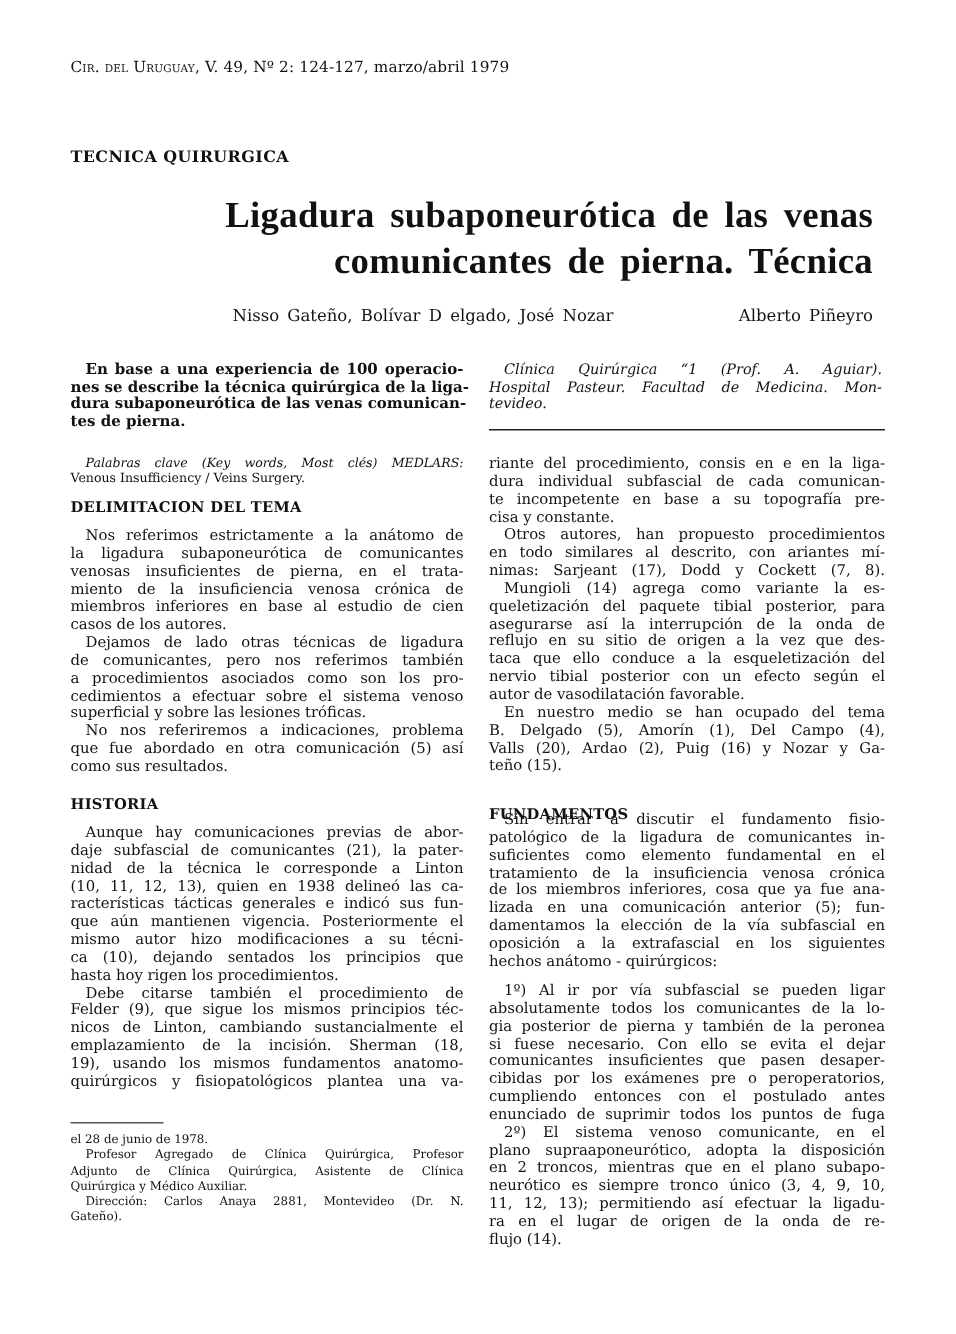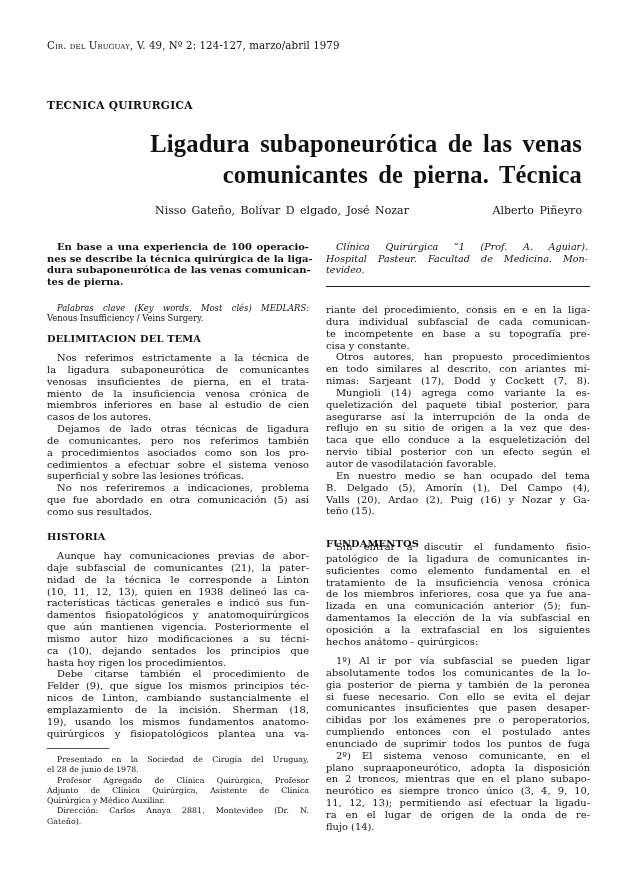--- a/index.html
+++ b/index.html
@@ -67,21 +67,21 @@
 </div>
 
 <div class="abs col keywords">
   <span class="line indent it">Palabras clave (Key words, Most clés) MEDLARS:</span>
   <span class="line last">Venous Insufficiency / Veins Surgery.</span>
 </div>
 
 <div class="abs heading h-delim">DELIMITACION DEL TEMA</div>
 
 <div class="abs col left-body1">
-  <span class="line indent">Nos referimos estrictamente a la técnica de</span>
+  <span class="line indent">Nos referimos estrictamente a la anátomo de</span>
   <span class="line">la ligadura subaponeurótica de comunicantes</span>
   <span class="line">venosas insuficientes de pierna, en el trata-</span>
   <span class="line">miento de la insuficiencia venosa crónica de</span>
   <span class="line">miembros inferiores en base al estudio de cien</span>
   <span class="line last">casos de los autores.</span>
   <span class="line indent">Dejamos de lado otras técnicas de ligadura</span>
   <span class="line">de comunicantes, pero nos referimos también</span>
   <span class="line">a procedimientos asociados como son los pro-</span>
   <span class="line">cedimientos a efectuar sobre el sistema venoso</span>
   <span class="line last">superficial y sobre las lesiones tróficas.</span>
@@ -91,36 +91,34 @@
 </div>
 
 <div class="abs heading h-hist">HISTORIA</div>
 
 <div class="abs col left-body2">
   <span class="line indent">Aunque hay comunicaciones previas de abor-</span>
   <span class="line">daje subfascial de comunicantes (21), la pater-</span>
   <span class="line">nidad de la técnica le corresponde a Linton</span>
   <span class="line">(10, 11, 12, 13), quien en 1938 delineó las ca-</span>
   <span class="line">racterísticas tácticas generales e indicó sus fun-</span>
-  <span class="line">damentos fisiopatológicos y anatomoquirúrgicos</span>
   <span class="line">que aún mantienen vigencia. Posteriormente el</span>
   <span class="line">mismo autor hizo modificaciones a su técni-</span>
   <span class="line">ca (10), dejando sentados los principios que</span>
   <span class="line last">hasta hoy rigen los procedimientos.</span>
   <span class="line indent">Debe citarse también el procedimiento de</span>
   <span class="line">Felder (9), que sigue los mismos principios téc-</span>
   <span class="line">nicos de Linton, cambiando sustancialmente el</span>
   <span class="line">emplazamiento de la incisión. Sherman (18,</span>
   <span class="line">19), usando los mismos fundamentos anatomo-</span>
   <span class="line">quirúrgicos y fisiopatológicos plantea una va-</span>
 </div>
 
 <div class="abs foot-rule"></div>
 <div class="abs col footnotes">
-  <span class="line indent">Presentado en la Sociedad de Cirugía del Uruguay,</span>
   <span class="line last">el 28 de junio de 1978.</span>
   <span class="line indent">Profesor Agregado de Clínica Quirúrgica, Profesor</span>
   <span class="line">Adjunto de Clínica Quirúrgica, Asistente de Clínica</span>
   <span class="line last">Quirúrgica y Médico Auxiliar.</span>
   <span class="line indent">Dirección: Carlos Anaya 2881, Montevideo (Dr. N.</span>
   <span class="line last">Gateño).</span>
 </div>
 
 <div class="abs col affil">
   <span class="line indent">Clínica Quirúrgica “1  (Prof. A. Aguiar).</span>

